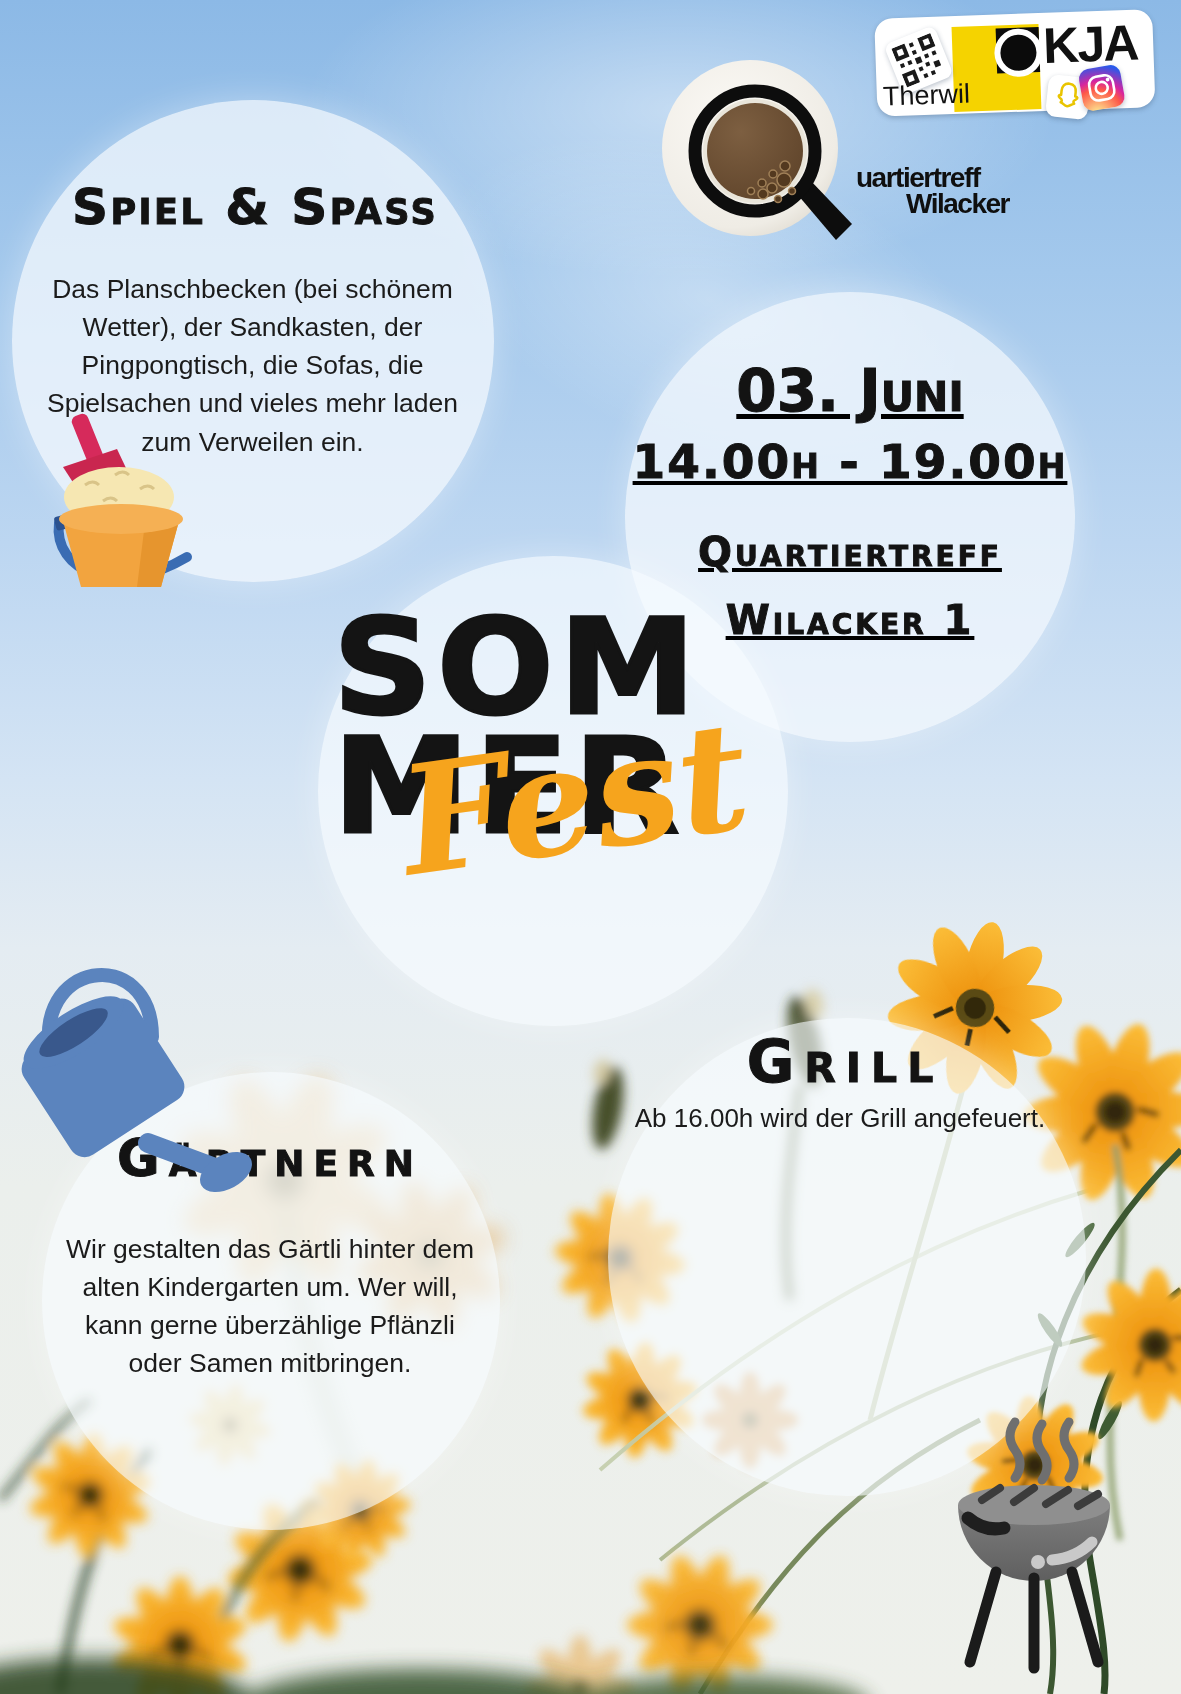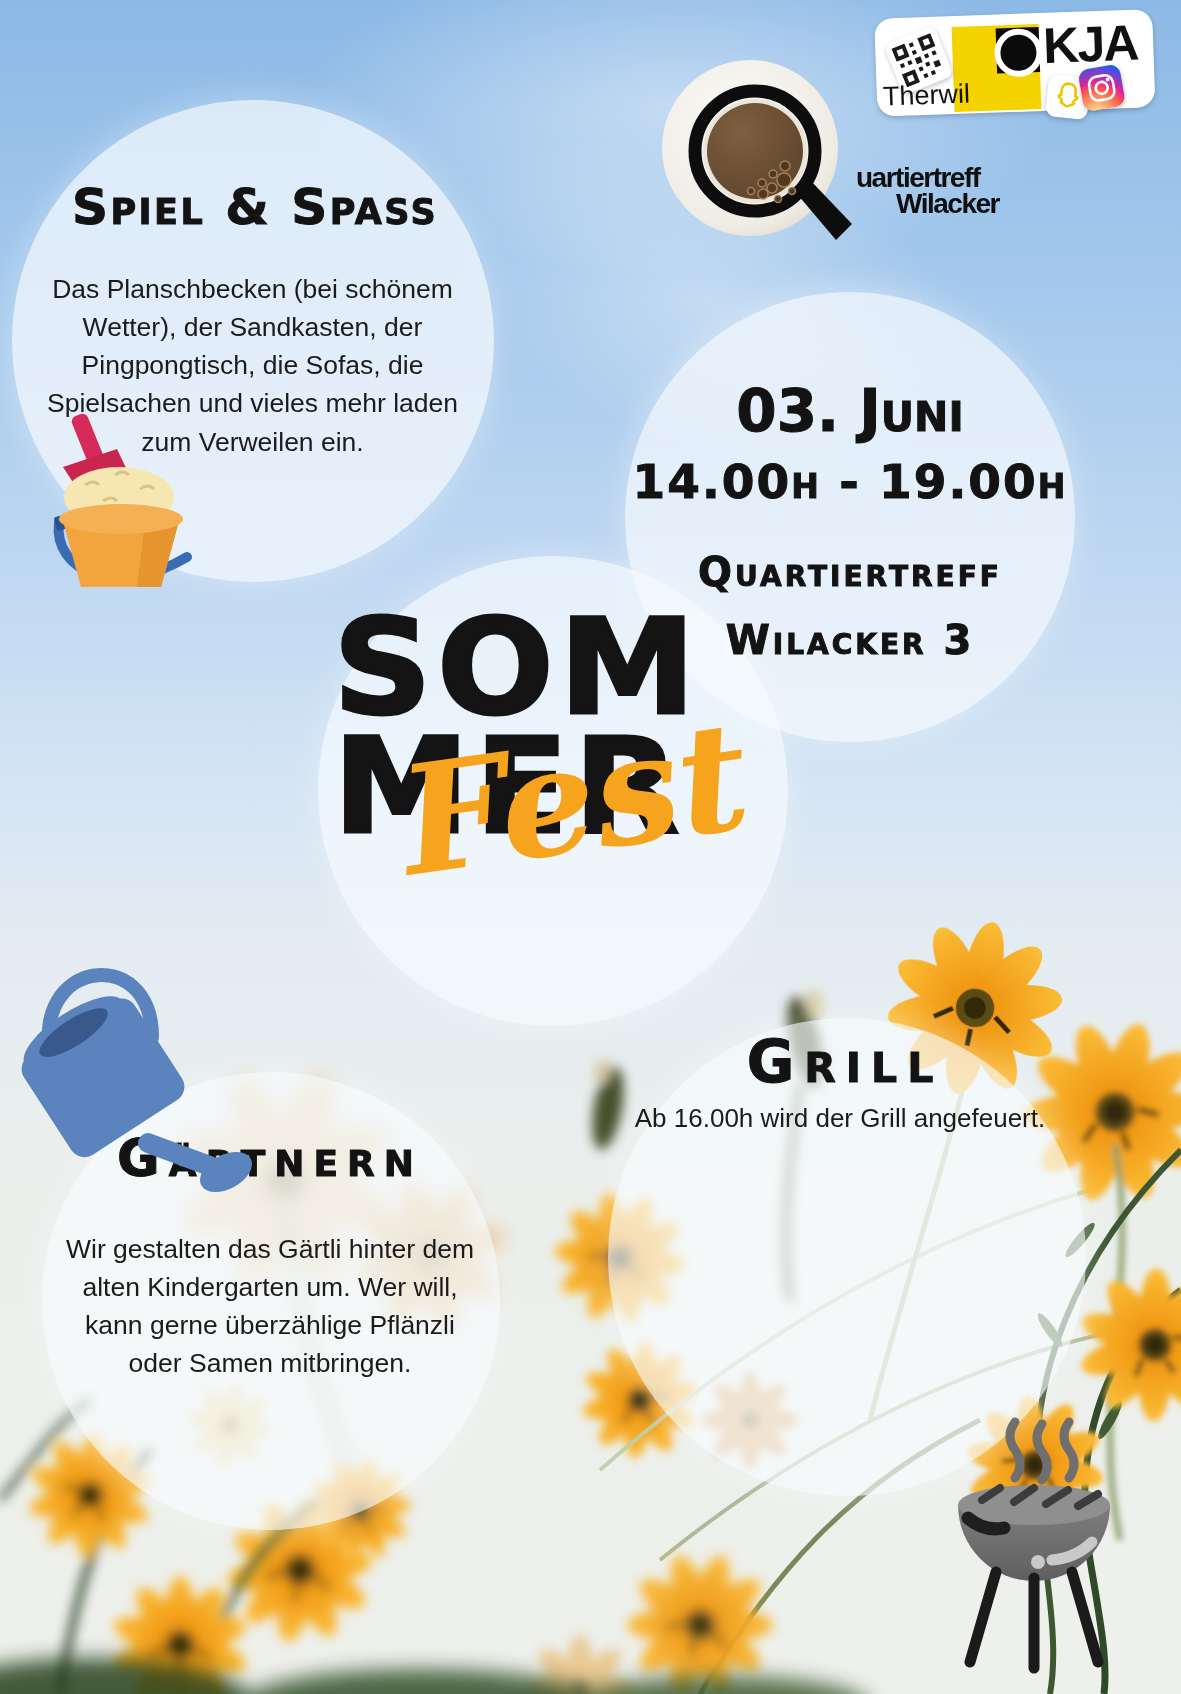--- a/index.html
+++ b/index.html
@@ -151,25 +151,25 @@
 
   <div class="abs circle" style="left:12px;top:100px;width:482px;height:482px;background:rgba(245,250,254,0.74);"></div>
   <div class="abs circle" style="left:625px;top:292px;width:450px;height:450px;background:rgba(245,250,254,0.72);"></div>
   <div class="abs circle" style="left:318px;top:556px;width:470px;height:470px;"></div>
   <div class="abs circle" style="left:42px;top:1072px;width:458px;height:458px;"></div>
   <div class="abs circle" style="left:608px;top:1018px;width:478px;height:478px;"></div>
 
   <div class="abs bodytext" style="left:40px;top:270px;width:425px;">Das Planschbecken (bei schönem Wetter), der Sandkasten, der Pingpongtisch, die Sofas, die Spielsachen und vieles mehr laden zum Verweilen ein.</div>
   <div class="abs display" style="left:30px;top:178px;width:450px;text-align:center;font-size:50px;letter-spacing:2.5px;">Spiel &amp; Spass</div>
 
-  <div class="abs" style="left:618px;top:382px;width:464px;text-align:center;">
+  <div class="abs" style="left:618px;top:362px;width:464px;text-align:center;text-decoration:underline;">
     <div class="display" style="font-size:58px;line-height:1;">03. Juni</div>
     <div class="display" style="font-size:47px;margin-top:14px;letter-spacing:2px;">14.00h - 19.00h</div>
     <div class="display" style="font-size:40px;margin-top:40px;letter-spacing:3px;">Quartiertreff</div>
-    <div class="display" style="font-size:40px;margin-top:22px;letter-spacing:3px;">Wilacker 3</div>
+    <div class="display" style="font-size:40px;margin-top:22px;letter-spacing:3px;">Wilacker 1</div>
   </div>
 
   <div class="abs" style="left:333px;top:608px;">
     <div class="sommer">SOM</div>
     <div class="sommer">MER</div>
   </div>
   <div class="abs fest" style="left:392px;top:748px;color:#F6A41D;">Fest</div>
 
   <div class="abs display" style="left:40px;top:1128px;width:460px;text-align:center;font-size:52px;letter-spacing:9px;">Gärtnern</div>
   <div class="abs display" style="left:640px;top:1028px;width:410px;text-align:center;font-size:58px;letter-spacing:10px;">Grill</div>
@@ -216,21 +216,21 @@
         <circle cx="150" cy="131" r="4"></circle>
         <circle cx="151" cy="142" r="5"></circle>
       <circle cx="139" cy="139" r="3.5"></circle>
         <circle cx="166" cy="147" r="3.5"></circle>
         <circle cx="180" cy="139" r="3.5"></circle>
     </g>
   </svg>
 
   <div class="abs orgname" style="left:856px;top:163px;">
     <div>uartiertreff</div>
-    <div style="margin-left:40px;margin-top:-3px;">Wilacker</div>
+    <div style="margin-left:50px;margin-top:-3px;">Wilacker</div>
   </div>
 
   <div class="abs okja" style="left:862px;top:6px;width:300px;height:125px;">
     <div class="sticker okja-main">
       <div class="okja-yellow" style="background:#F5D300;"></div>
       <div class="okja-black"></div>
       <div class="okja-o"></div>
       <div class="okja-kja">KJA</div>
       <div class="okja-therwil">Therwil</div>
       <div class="sticker qr-tile">

